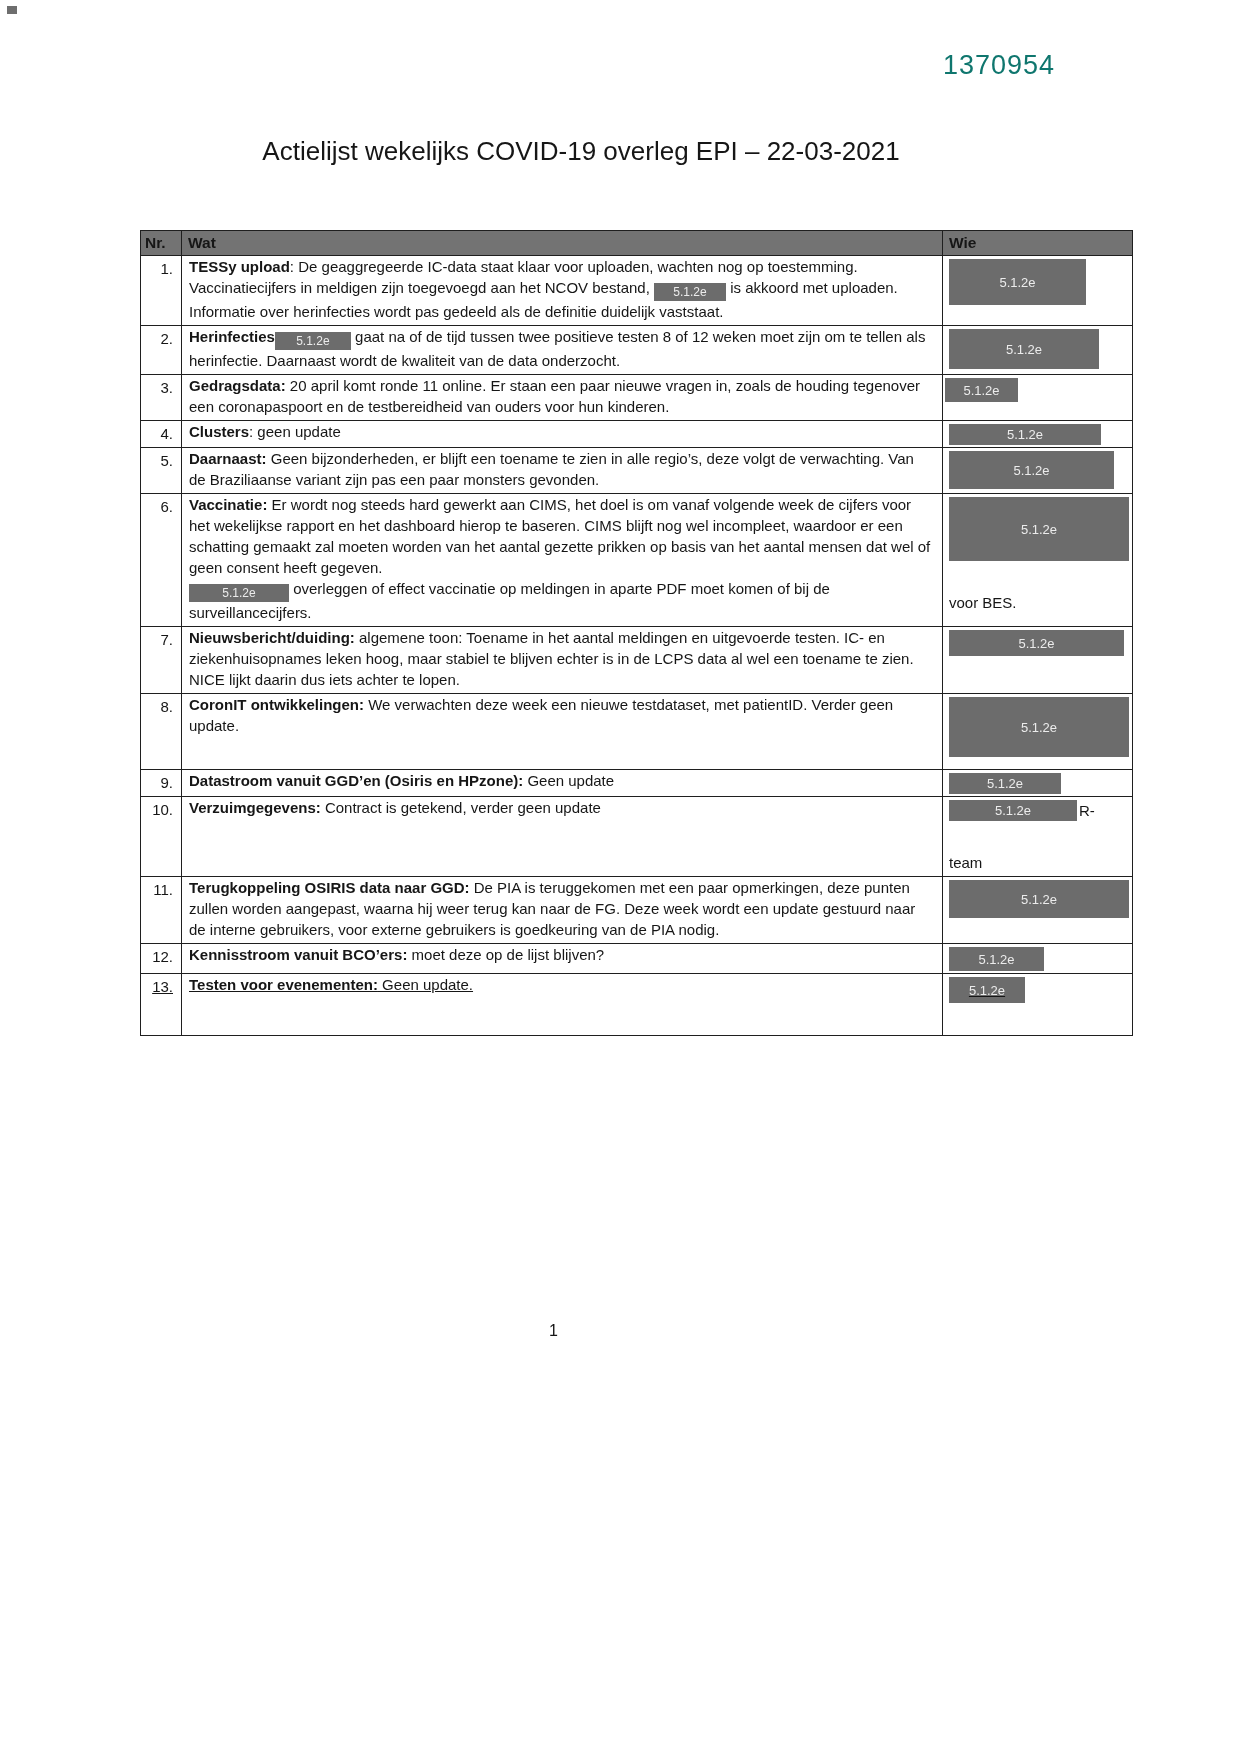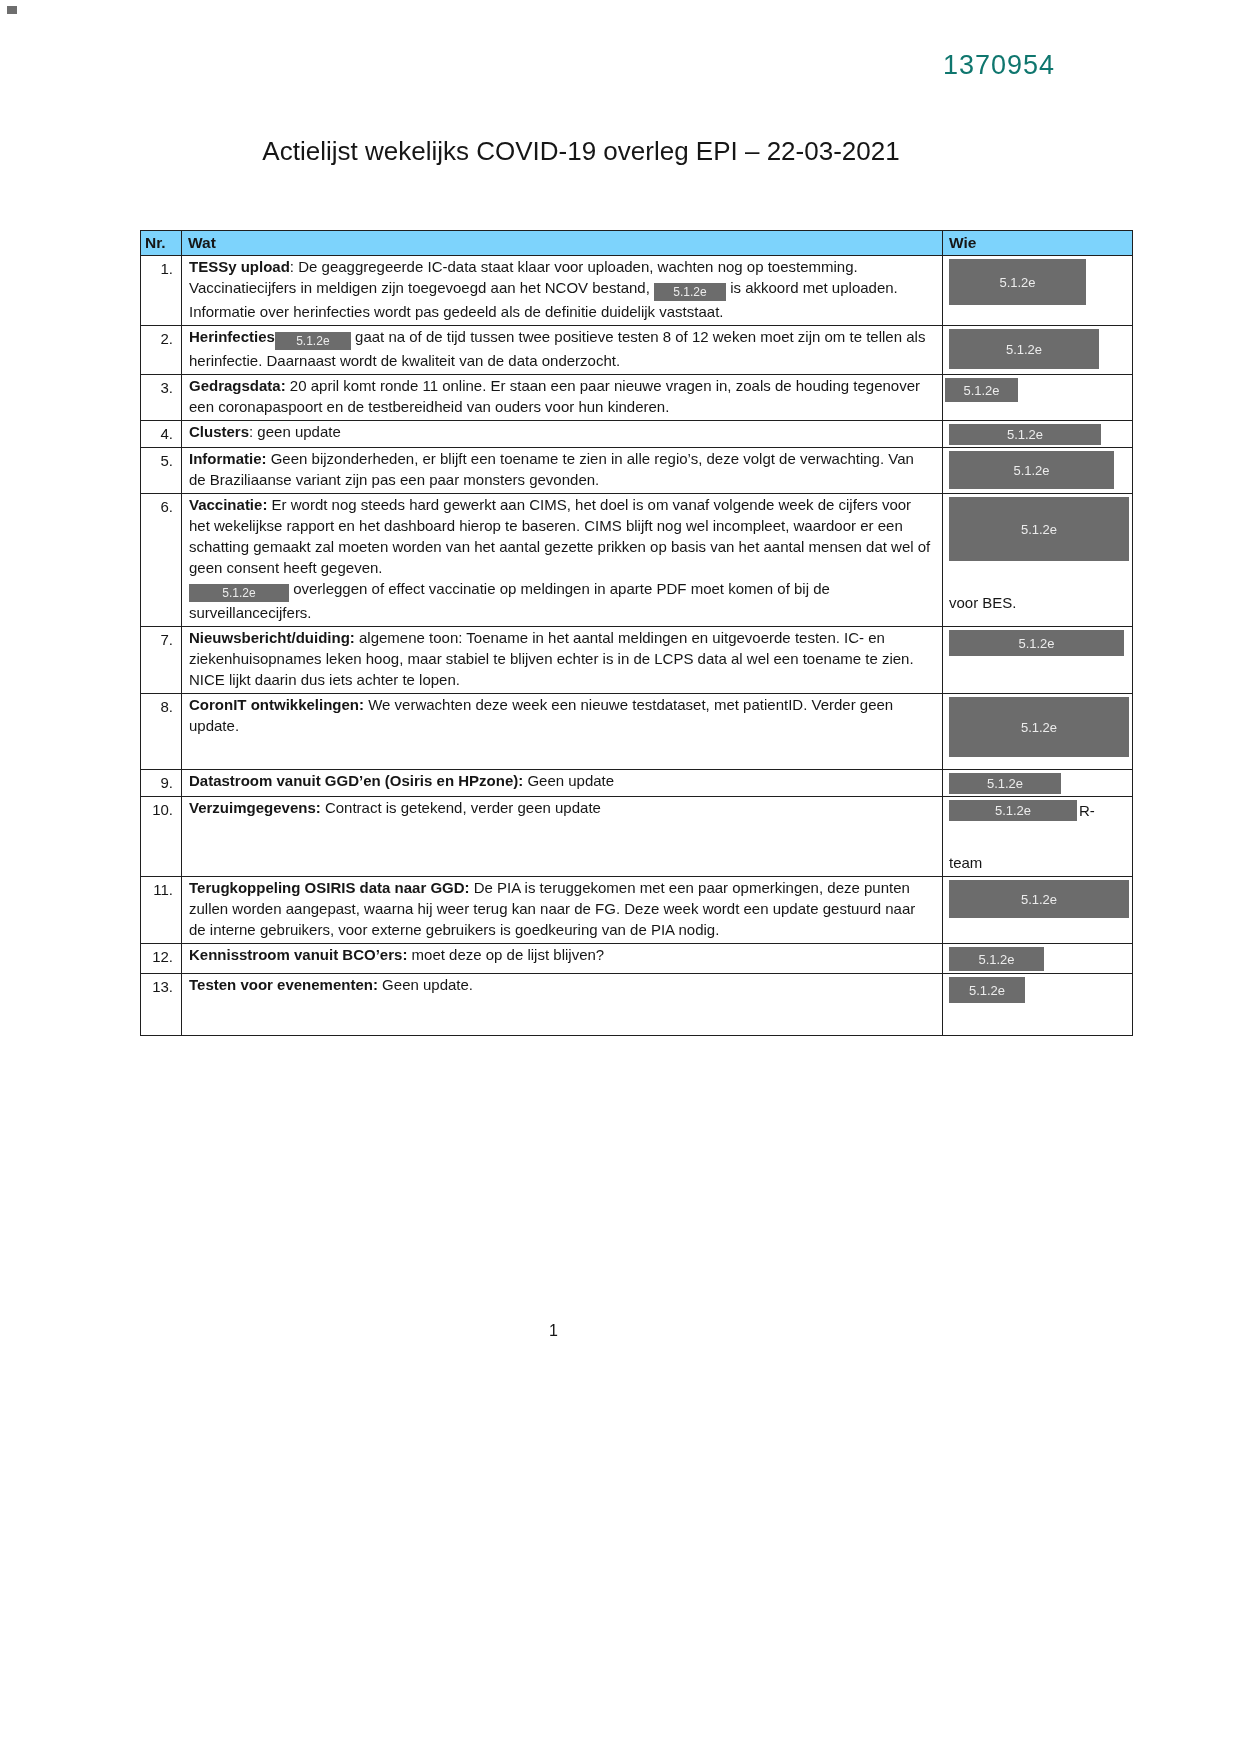--- a/index.html
+++ b/index.html
@@ -24,30 +24,30 @@
   .table-wrap { position:absolute; left:140px; top:230px; width:992px; }
   table {
     border-collapse:collapse; width:100%; table-layout:fixed;
     font-size:15px; line-height:21px; color:#161616;
   }
   col.c-nr  { width:41px; }
   col.c-wat { width:761px; }
   col.c-wie { width:190px; }
   th, td { border:1.6px solid #1f1f1f; }
   thead th {
-    background:#7dd3fc;
+    background:#737373;
     text-align:left; font-size:15.5px;
     padding:1px 6px 2px 6px;
   }
   thead th.h-nr { padding-left:4px; }
   td.nr  { text-align:right; vertical-align:top; padding:2px 8px 2px 2px; }
   td.wat { vertical-align:top; padding:0 8px 3px 7px; }
   td.wie { vertical-align:top; padding:3px 2px 2px 2px; }
   tbody tr:nth-child(8) td  { height:70px; }
-  tbody tr:nth-child(13) td { height:56px; }
+  tbody tr:nth-child(13) td { height:56px;text-decoration:underline; }
   .wie-line { display:flex; align-items:flex-start; padding-left:4px; }
   .wie-line.flush { padding-left:0; }
   .redact {
     background:#6c6c6c; color:#ececec;
     font-size:13px;
     display:flex; align-items:center; justify-content:center;
     flex:0 0 auto;
   }
   .redact-inline {
     display:inline-block; background:#6c6c6c; color:#ececec;
@@ -116,21 +116,21 @@
           <td class="nr">4.</td>
           <td class="wat"><b>Clusters</b>: geen update</td>
           <td class="wie">
             <div class="wie-line">
               <div class="redact" style="width: 152px; height: 21px;">5.1.2e</div>
             </div>
           </td>
         </tr>
         <tr>
           <td class="nr">5.</td>
-          <td class="wat"><b>Informatie:</b> Geen bijzonderheden, er blijft een toename te zien in alle regio’s, deze volgt de verwachting. Van de Braziliaanse variant zijn pas een paar monsters gevonden.</td>
+          <td class="wat"><b>Daarnaast:</b> Geen bijzonderheden, er blijft een toename te zien in alle regio’s, deze volgt de verwachting. Van de Braziliaanse variant zijn pas een paar monsters gevonden.</td>
           <td class="wie">
             <div class="wie-line">
               <div class="redact" style="width: 165px; height: 38px;">5.1.2e</div>
             </div>
           </td>
         </tr>
         <tr>
           <td class="nr">6.</td>
           <td class="wat"><b>Vaccinatie:</b> Er wordt nog steeds hard gewerkt aan CIMS, het doel is om vanaf volgende week de cijfers voor het wekelijkse rapport en het dashboard hierop te baseren. CIMS blijft nog wel incompleet, waardoor er een schatting gemaakt zal moeten worden van het aantal gezette prikken op basis van het aantal mensen dat wel of geen consent heeft gegeven.<br><span class="redact-inline" style="width: 100px;">5.1.2e</span> overleggen of effect vaccinatie op meldingen in aparte PDF moet komen of bij de surveillancecijfers.</td>
           <td class="wie">

